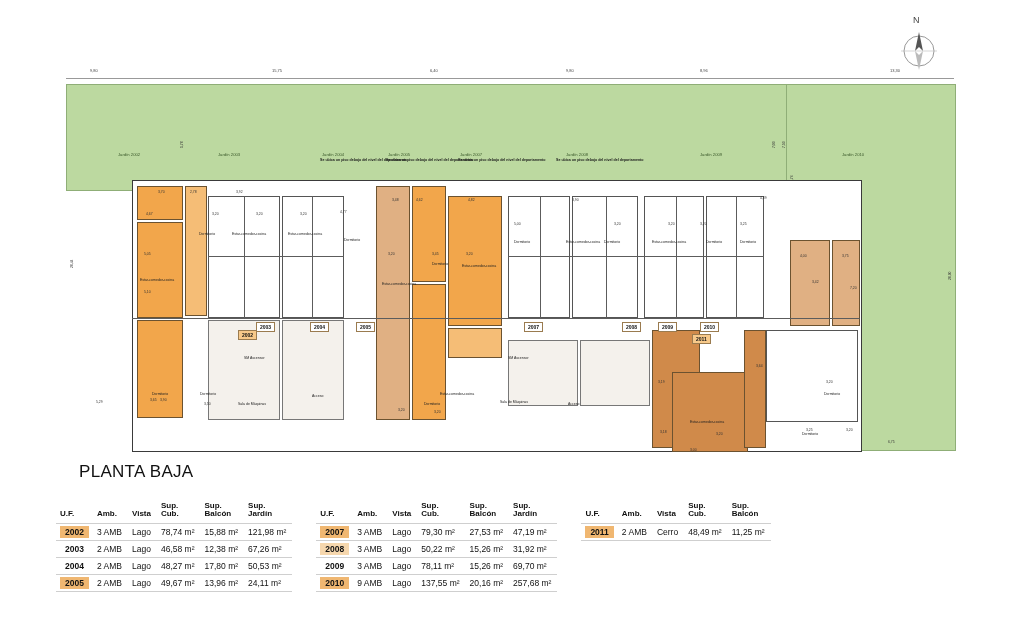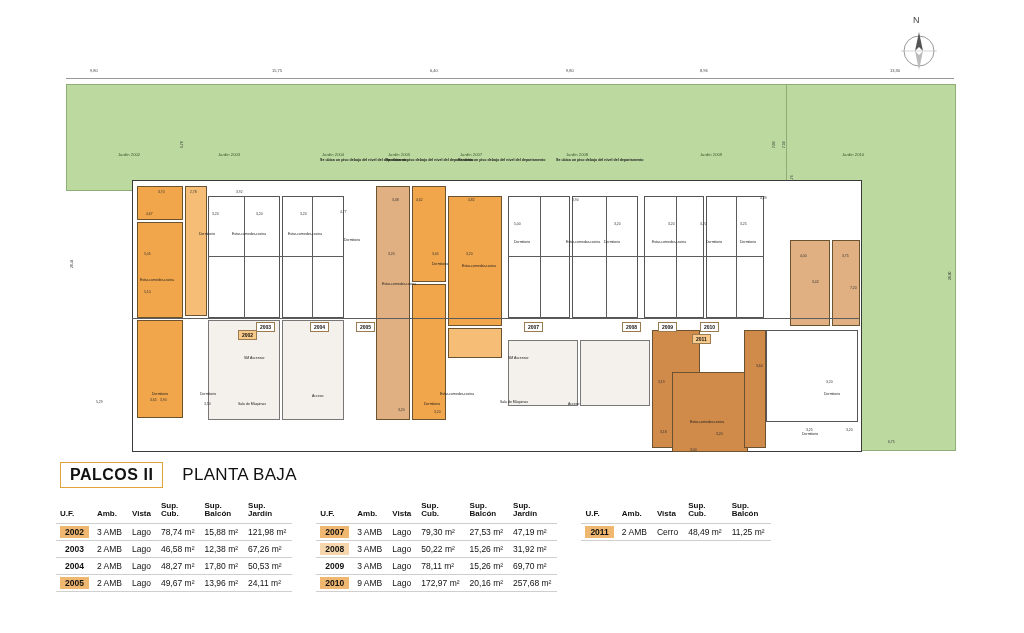--- a/index.html
+++ b/index.html
@@ -261,21 +261,20 @@
   <div class="unit-tag" style="left:310px;top:322px;">2004</div>
   <div class="unit-tag" style="left:356px;top:322px;">2005</div>
   <div class="unit-tag" style="left:524px;top:322px;">2007</div>
   <div class="unit-tag" style="left:622px;top:322px;">2008</div>
   <div class="unit-tag" style="left:658px;top:322px;">2009</div>
   <div class="unit-tag" style="left:700px;top:322px;">2010</div>
   <div class="unit-tag sel" style="left:692px;top:334px;">2011</div>
 </div>
 
 <div class="titlebar">
-  <div class="title-box">PALCOS II</div>
   <div class="title-sub">PLANTA BAJA</div>
 </div>
 
 <div class="tables">
 
   <table>
     <thead>
       <tr>
         <th>U.F.</th>
         <th>Amb.</th>
@@ -360,21 +359,21 @@
         <td>3 AMB</td>
         <td>Lago</td>
         <td>78,11 m²</td>
         <td>15,26 m²</td>
         <td>69,70 m²</td>
       </tr>
       <tr>
         <td class="uf-cell"><span class="uf-chip c-2010">2010</span></td>
         <td>9 AMB</td>
         <td>Lago</td>
-        <td>172,97 m²</td>
+        <td>137,55 m²</td>
         <td>20,16 m²</td>
         <td>257,68 m²</td>
       </tr>
     </tbody>
   </table>
 
   <table>
     <thead>
       <tr>
         <th>U.F.</th>

